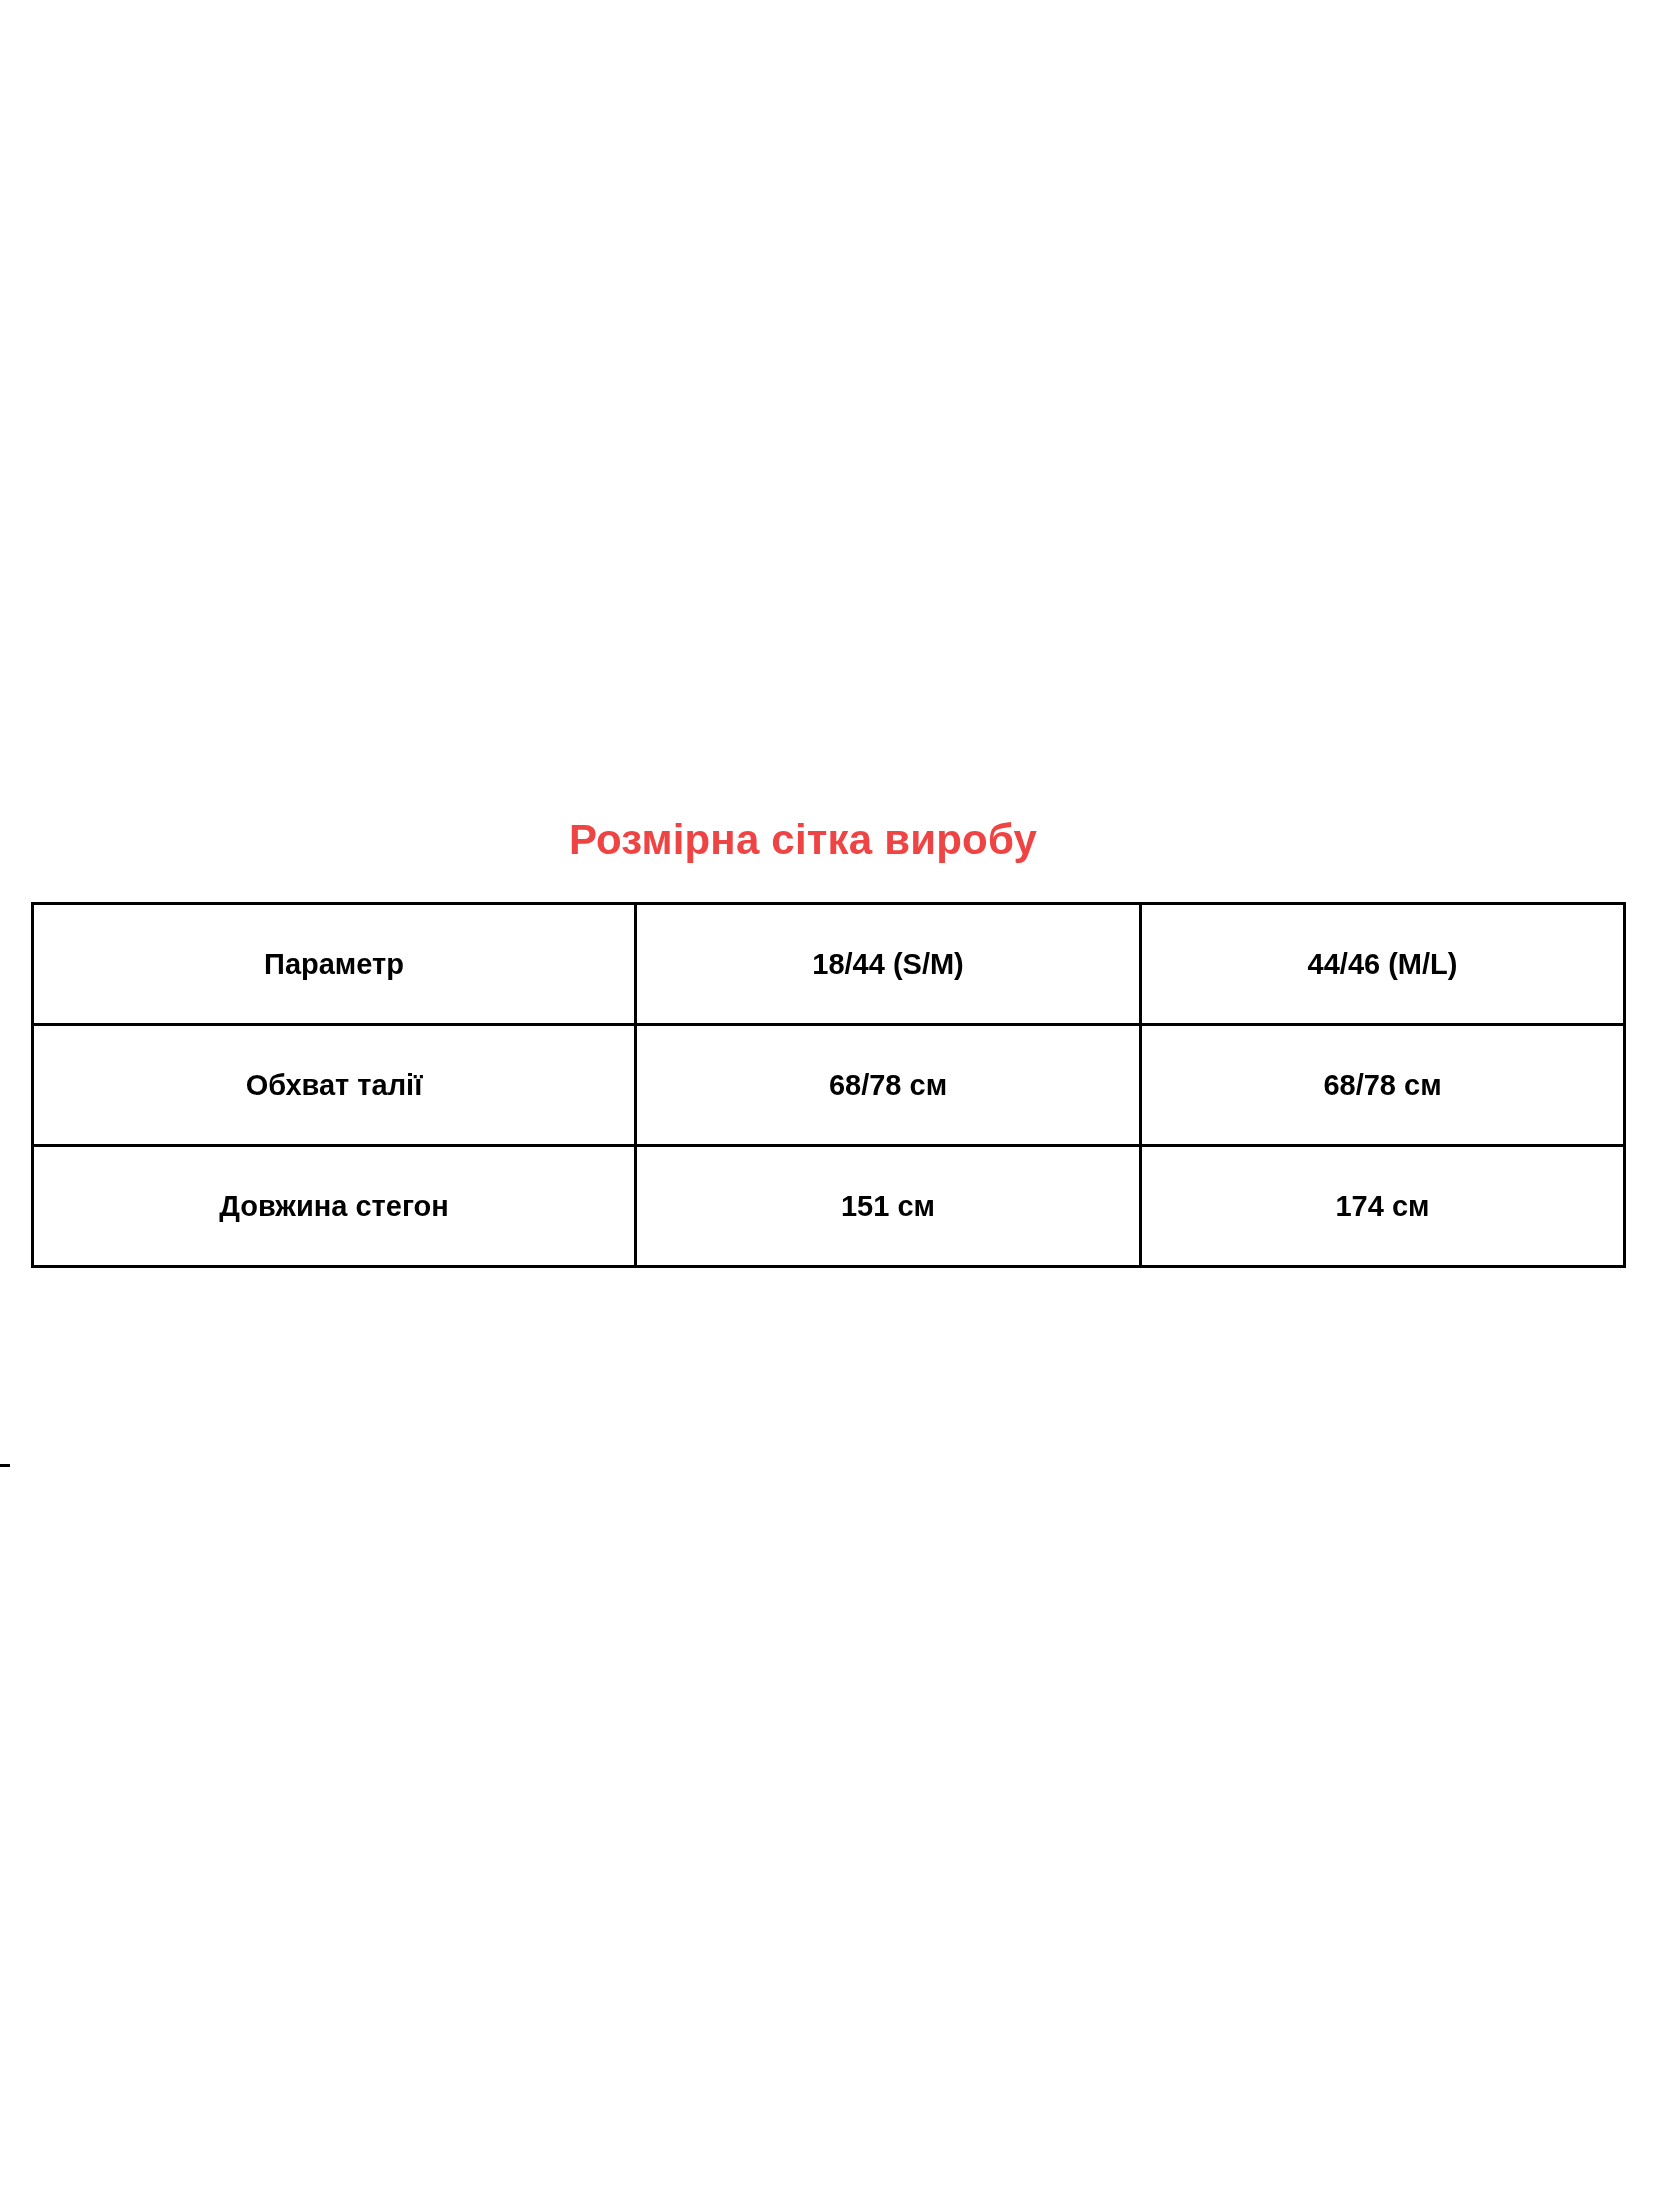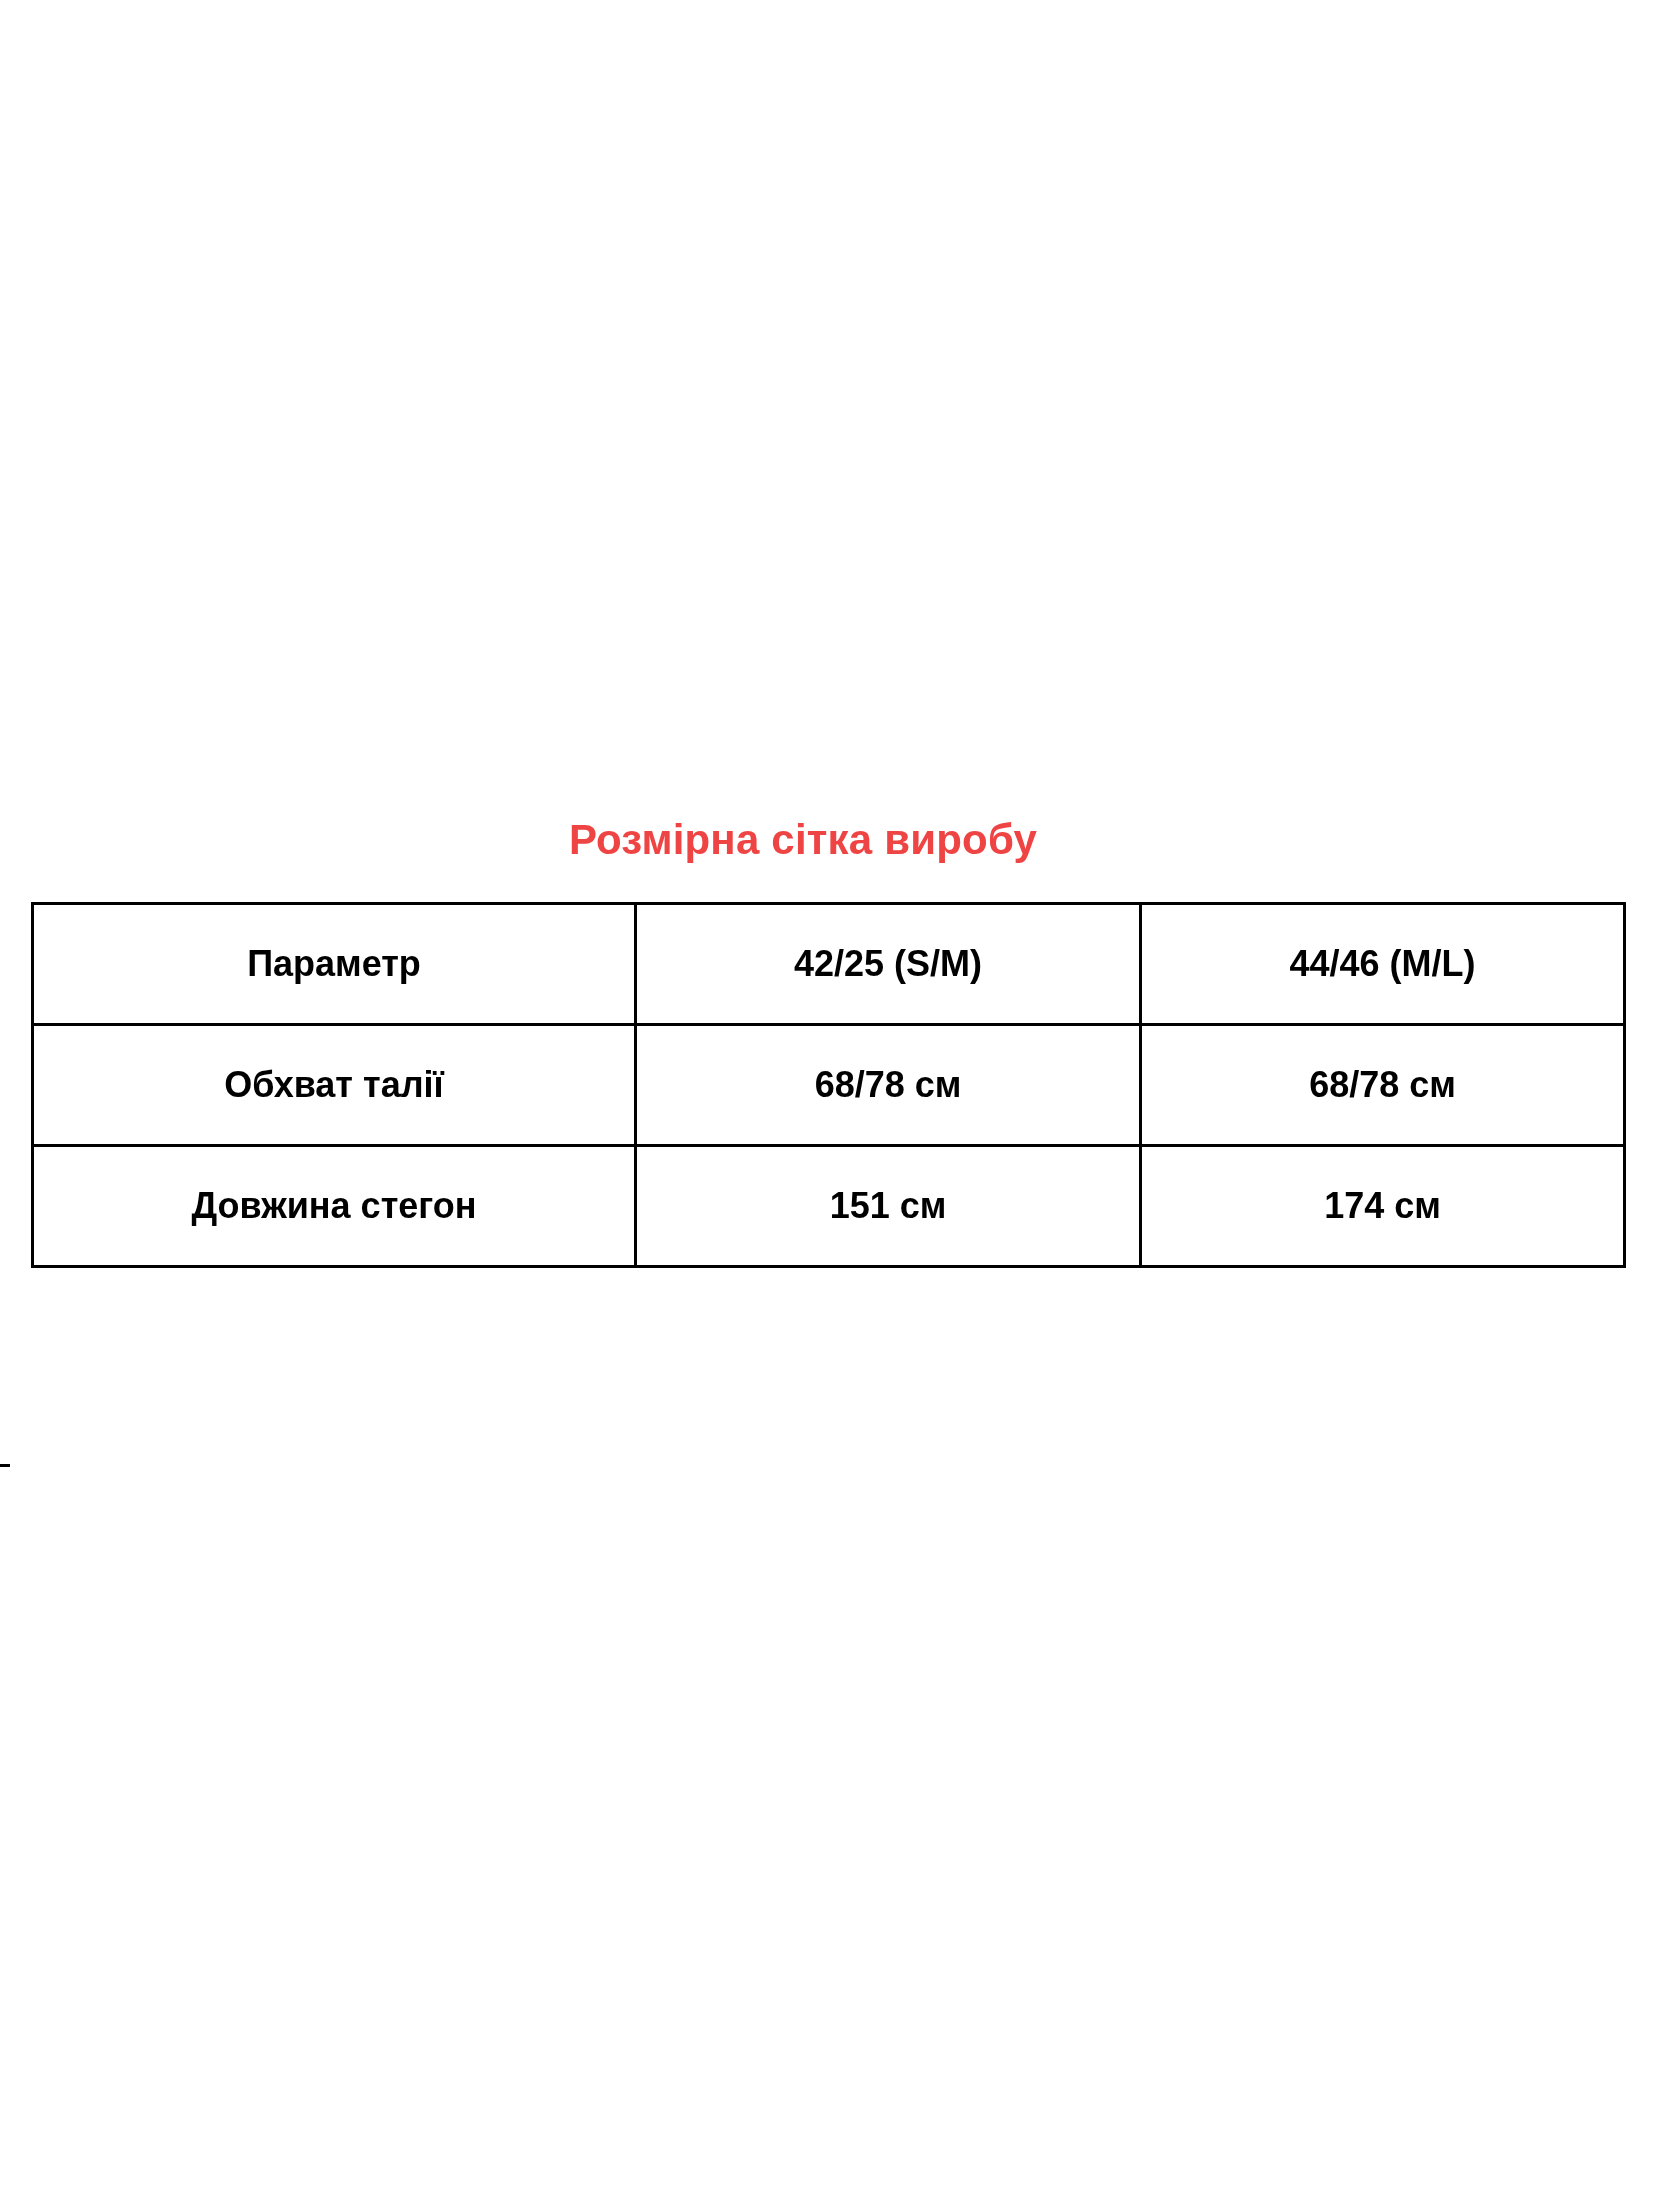--- a/index.html
+++ b/index.html
@@ -49,21 +49,21 @@
     margin: 0;
     table-layout: fixed;
   }
 
   table.size-table td,
   table.size-table th {
     border: 3.3px solid #000000;
     text-align: center;
     vertical-align: middle;
     height: 121px;
-    font-size: 36px;
+    font-size: 29px;
     color: #000000;
     padding: 0 8.2px;
     box-sizing: border-box;
   }
 
   table.size-table col.c1 { width: 603px; }
   table.size-table col.c2 { width: 505px; }
   table.size-table col.c3 { width: 484px; }
 
   table.size-table th {
@@ -100,21 +100,21 @@
 
     <table class="size-table">
       <colgroup>
         <col class="c1">
         <col class="c2">
         <col class="c3">
       </colgroup>
       <thead>
         <tr>
           <th>Параметр</th>
-          <th>42/25 (S/M)</th>
+          <th>18/44 (S/M)</th>
           <th>44/46 (M/L)</th>
         </tr>
       </thead>
       <tbody>
         <tr>
           <td class="param-cell">Обхват талії</td>
           <td class="value-cell">68/78 см</td>
           <td class="value-cell">68/78 см</td>
         </tr>
         <tr>

